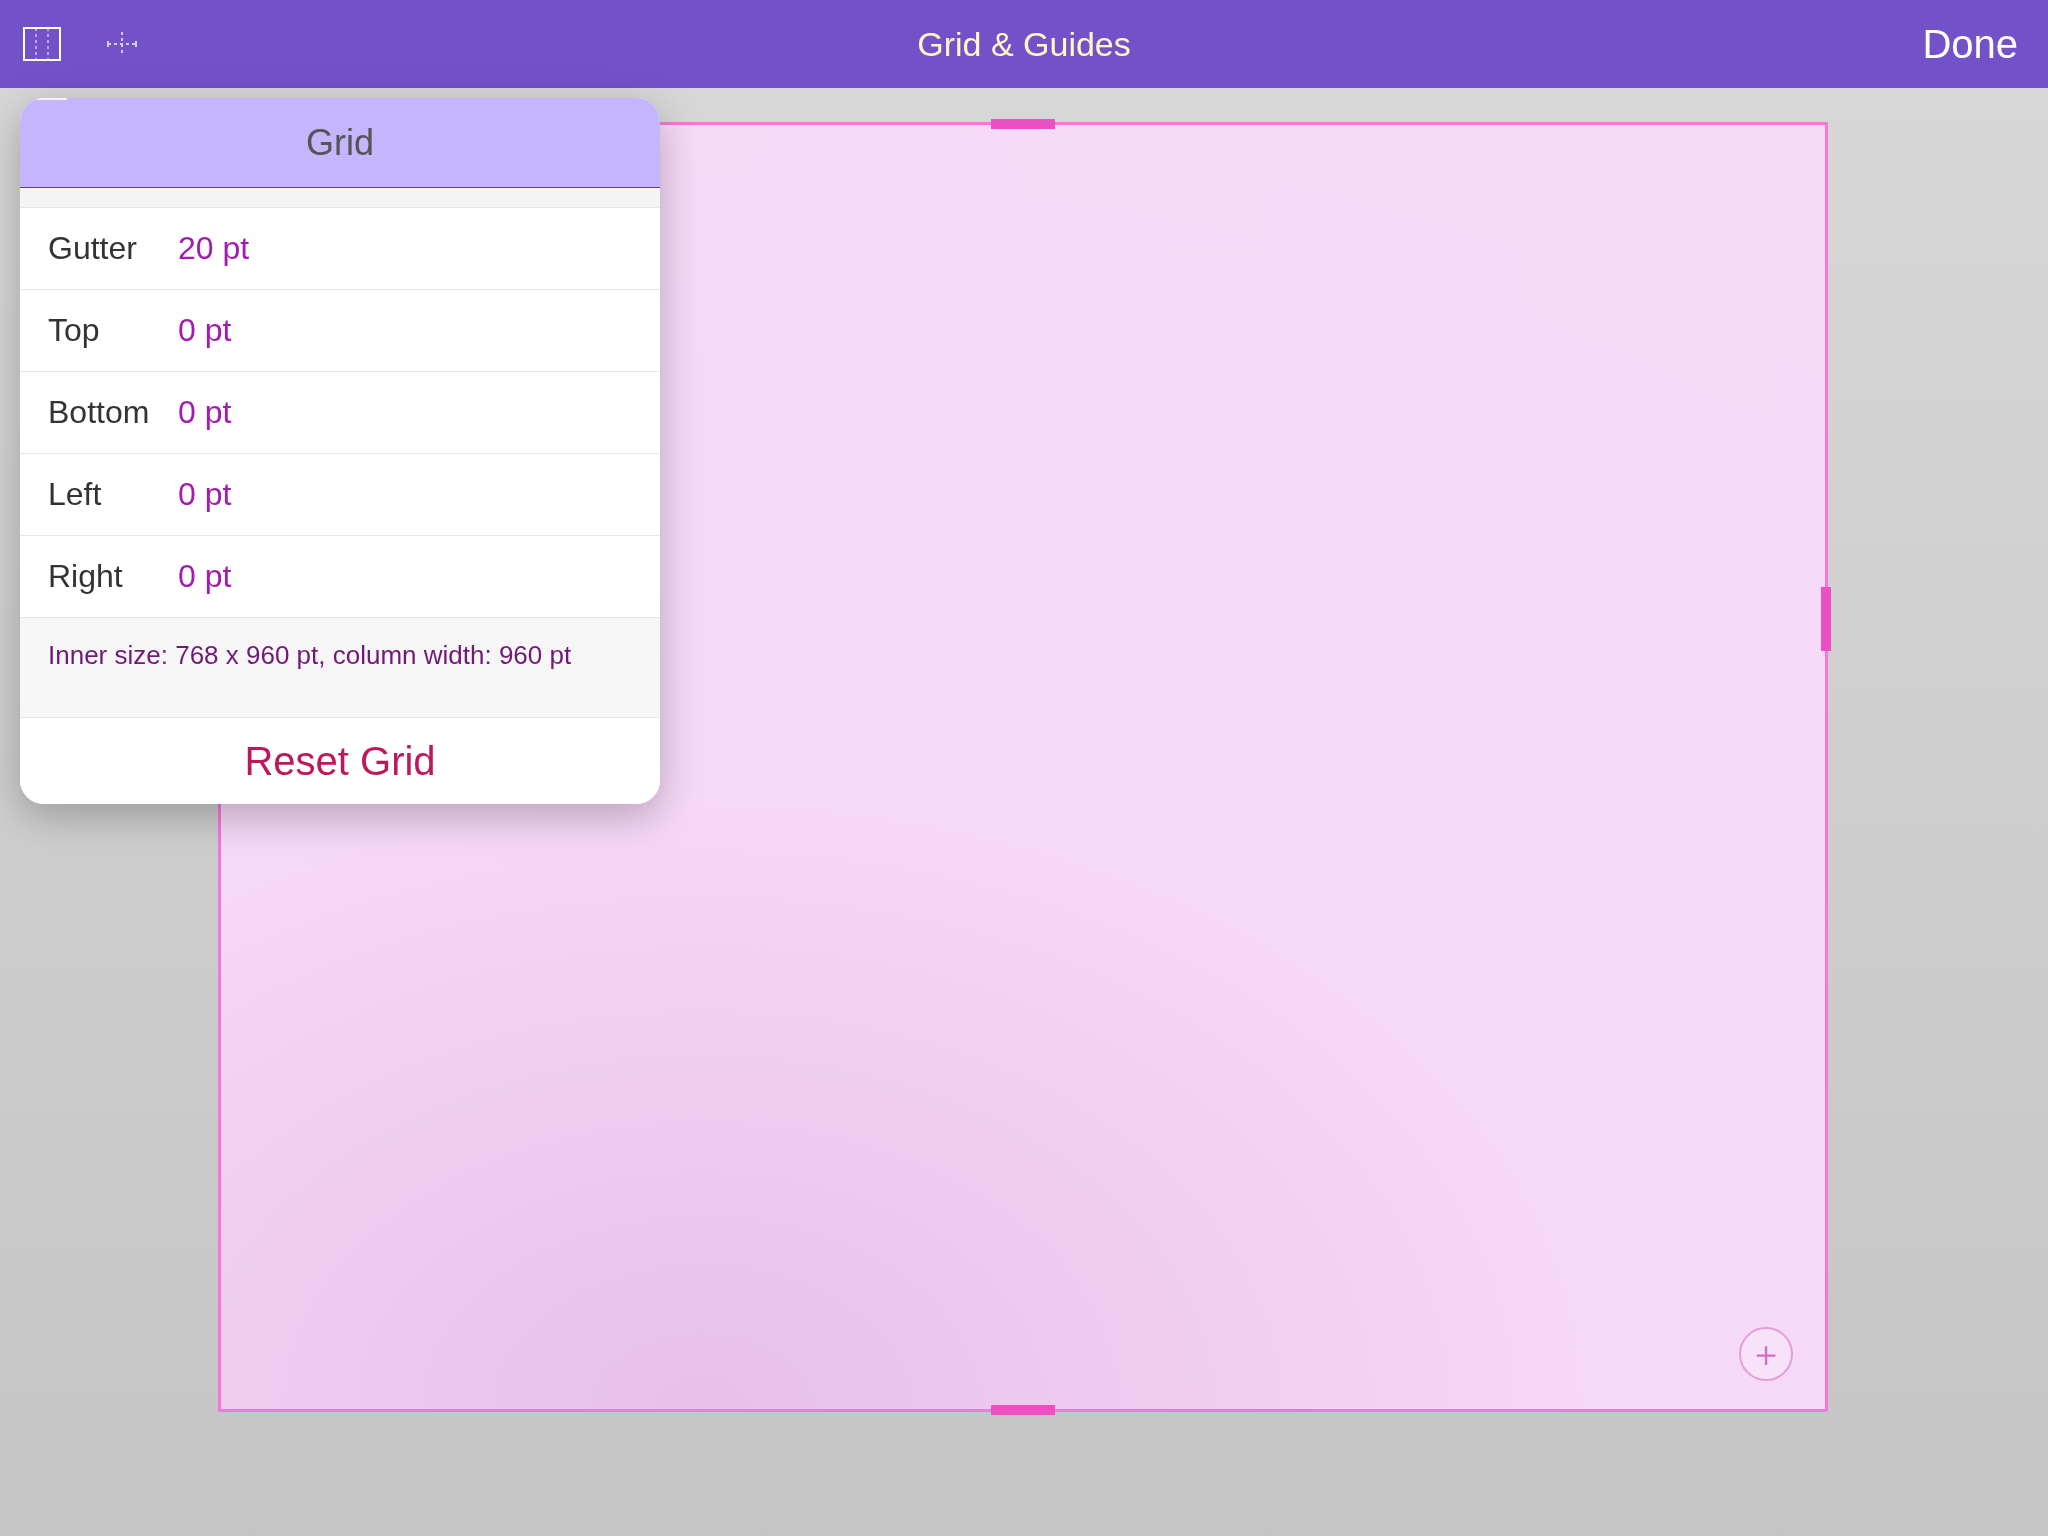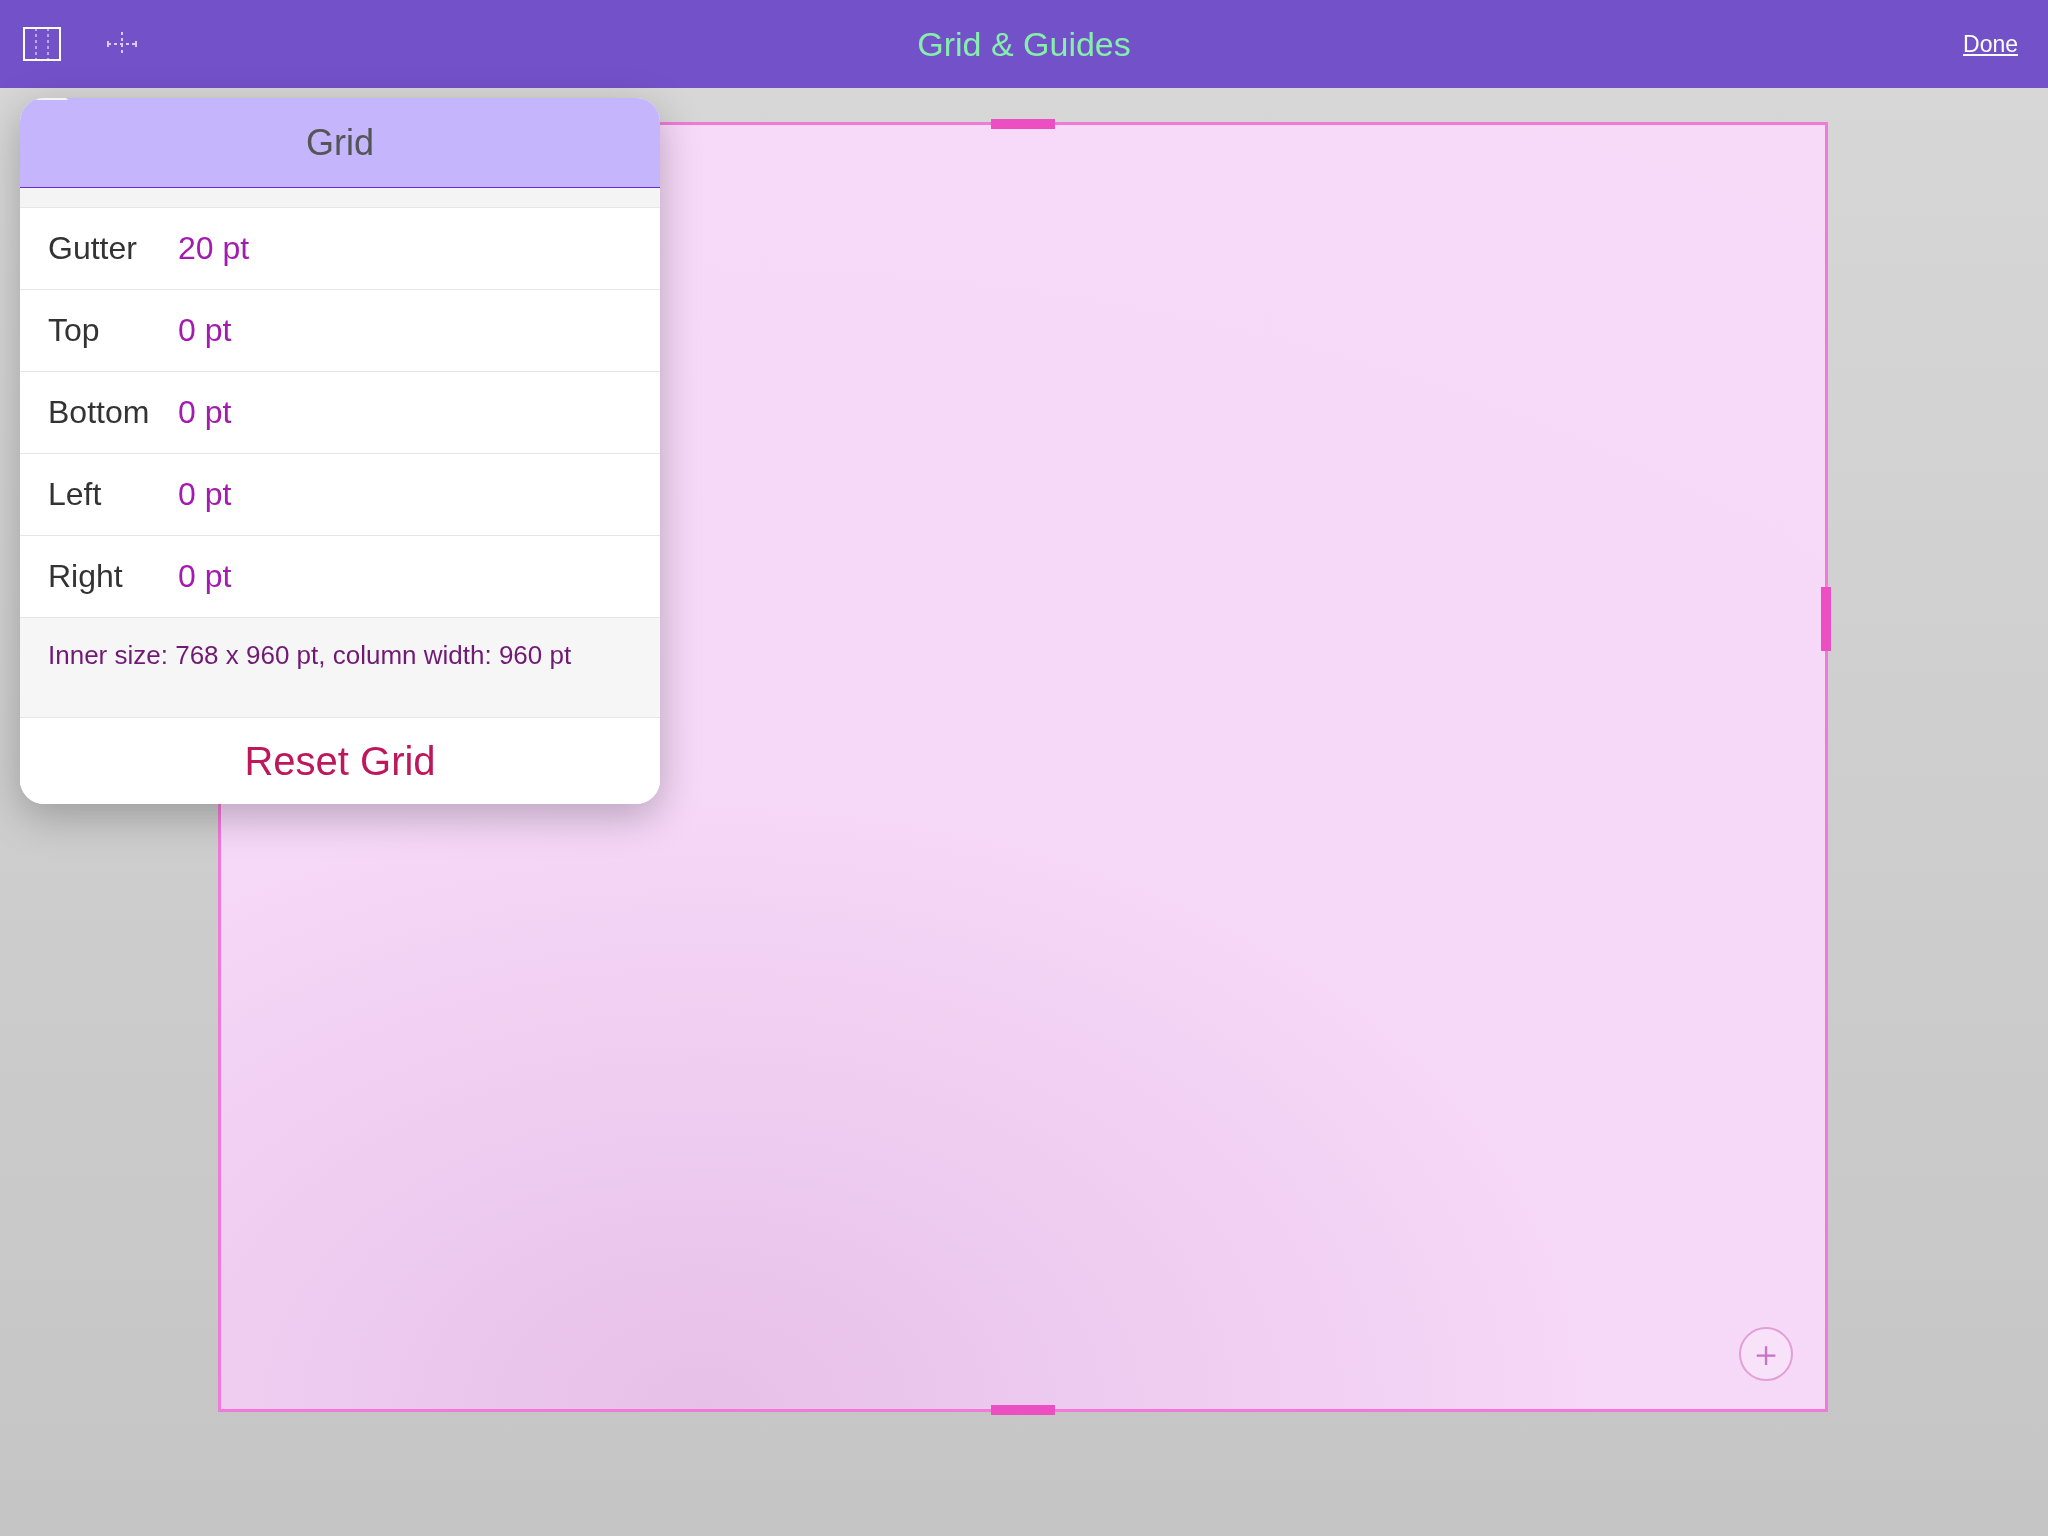--- a/index.html
+++ b/index.html
@@ -8,22 +8,22 @@
 
   
   .toolbar {
     position: absolute; top: 0; left: 0; right: 0; height: 88px;
     background: #7351c9;
     display: flex; align-items: center; justify-content: space-between;
     padding: 0 30px 0 20px;
     color: #e6def6;
   }
   .toolbar-left { display: flex; align-items: center; gap: 36px; }
-  .toolbar-title { position: absolute; left: 50%; transform: translateX(-50%); font-size: 34px; font-weight: 300; color: #86efac; }
-  .toolbar-done { font-size: 23px; font-weight: 300; color: #fff; cursor: pointer; text-decoration: underline; }
+  .toolbar-title { position: absolute; left: 50%; transform: translateX(-50%); font-size: 34px; font-weight: 300; color: #fef9c3; }
+  .toolbar-done { font-size: 40px; font-weight: 300; color: #fff; cursor: pointer; }
 
   .icon-grid-tool { width: 44px; height: 44px; display:flex; align-items:center; justify-content:center; }
   .icon-guides-tool { width: 44px; height: 44px; display:flex; align-items:center; justify-content:center; }
 
   
   .canvas {
     position: absolute;
     top: 122px; left: 218px;
     width: 1610px; height: 1290px;
     background: radial-gradient(ellipse 140% 120% at 30% 100%, #e7c0e8 0%, #f6d8f8 40%, #f7d9f8 100%);

